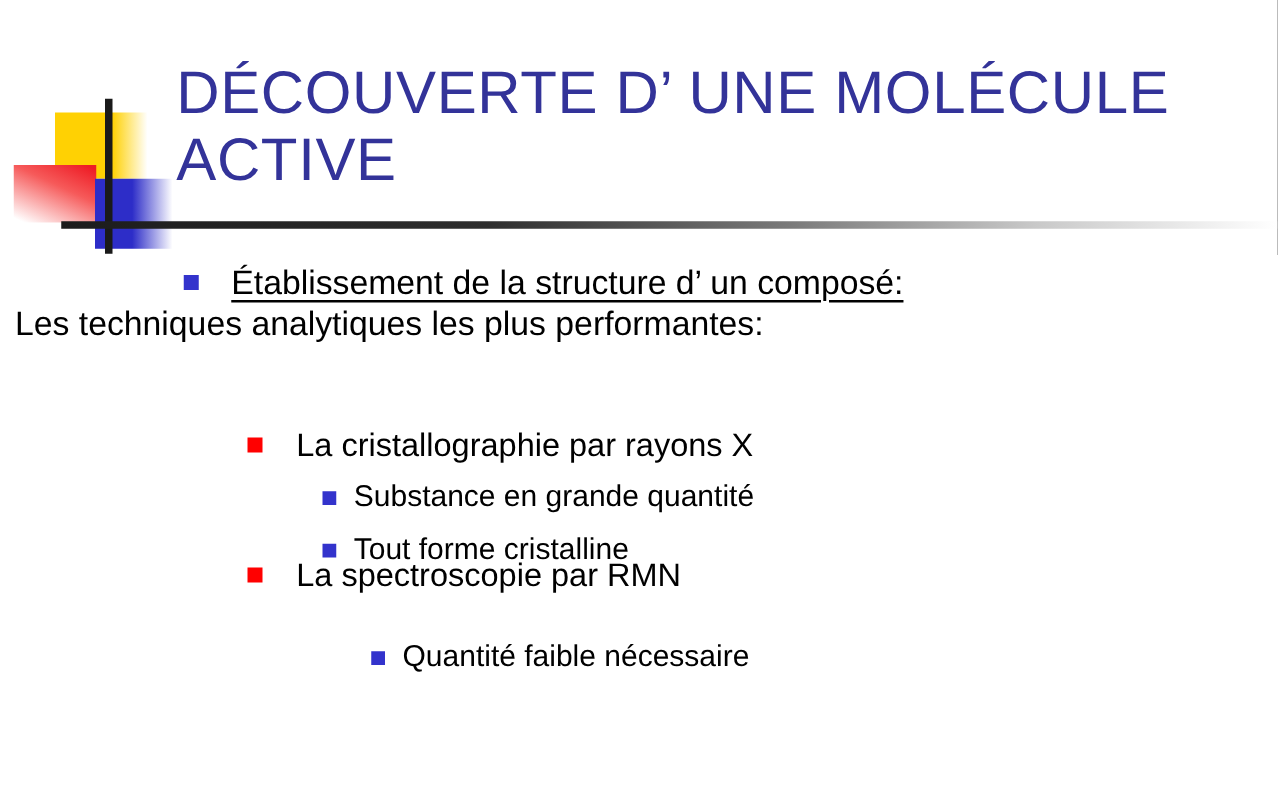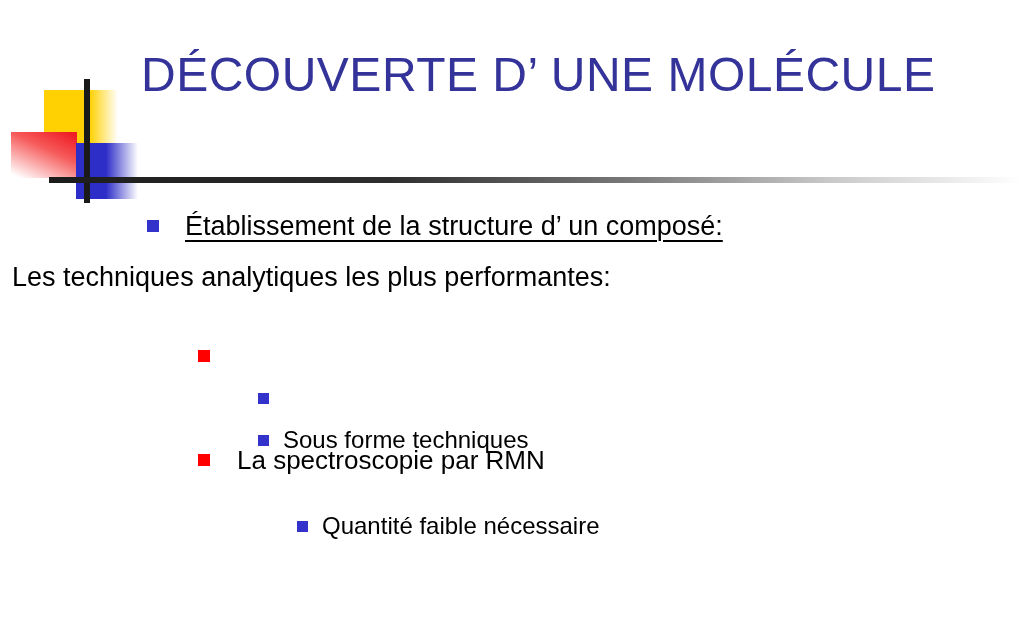--- a/index.html
+++ b/index.html
@@ -52,59 +52,62 @@
   .lv1-cont{padding-left:185px;font-size:27px;}
   .lv2{padding-left:198px;font-size:26px;}
   .lv2 .bullet{width:12px;height:12px;background:#FF0000;margin-right:27px;}
   .lv3{padding-left:258px;font-size:24px;}
   .lv3 .bullet{width:11px;height:11px;background:#3333CC;margin-right:14px;}
   .underline{
     text-decoration:underline;
     text-decoration-thickness:2px;
     text-underline-offset:5px;
   }
-  .r0{top:205px;} .r1{top:256px;padding-left:12px;}
+  .r0{top:205px;} .r1{top:238px;padding-left:12px;}
   .r2{top:335px;} .r3{top:377px;} .r4{top:419px;}
   .r5{top:439px;} .r6{top:505px;margin-left:39px;} .r7{top:547px;}
 </style>
 </head>
 <body>
 
 <div class="slide">
 
   <div class="sq sq-yellow"></div>
   <div class="sq sq-red"></div>
   <div class="sq sq-blue"></div>
   <div class="v-line"></div>
   <div class="h-rule"></div>
 
   <div class="title">
     <div>DÉCOUVERTE D’ UNE MOLÉCULE</div>
+    <div>ACTIVE</div>
   </div>
 
   <div class="row lv1 r0">
     <span class="bullet"></span>
     <span class="underline">Établissement de la structure d’ un composé:</span>
   </div>
 
   <div class="row lv1-cont r1">
     <span>Les techniques analytiques les plus performantes:</span>
   </div>
 
   <div class="row lv2 r2">
     <span class="bullet"></span>
+    <span>La cristallographie par rayons X</span>
   </div>
 
   <div class="row lv3 r3">
     <span class="bullet"></span>
+    <span>Substance en grande quantité</span>
   </div>
 
   <div class="row lv3 r4">
     <span class="bullet"></span>
-    <span>Sous forme techniques</span>
+    <span>Tout forme cristalline</span>
   </div>
 
   <div class="row lv2 r5">
     <span class="bullet"></span>
     <span>La spectroscopie par RMN</span>
   </div>
 
   <div class="row lv3 r6">
     <span class="bullet"></span>
     <span>Quantité faible nécessaire</span>

